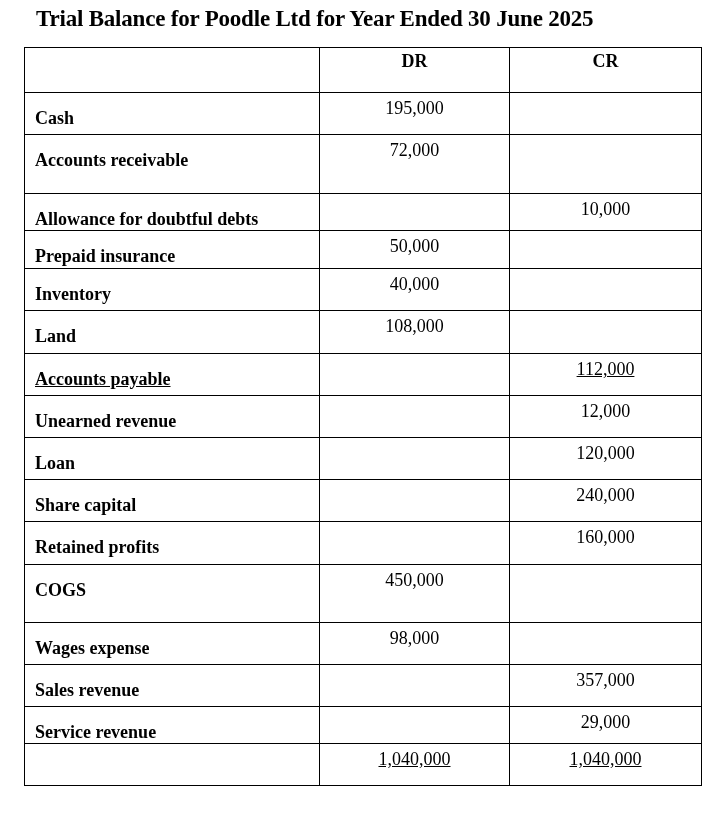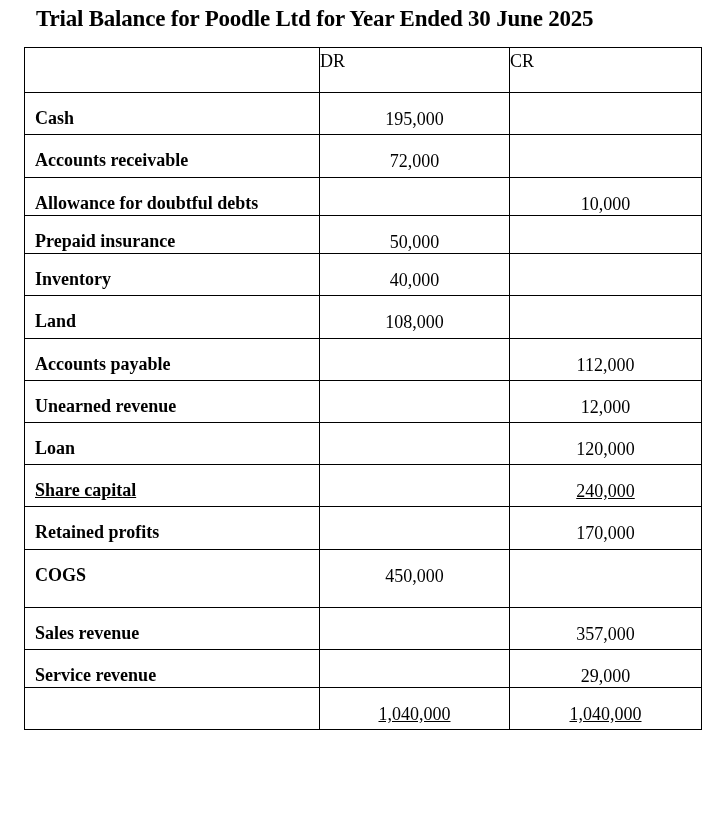--- a/index.html
+++ b/index.html
@@ -1,23 +1,23 @@
 <!DOCTYPE html>
 <html><head>
   <meta charset="utf-8">
   <style>
     html, body { margin: 0; padding: 0; background: #ffffff; }
     body { width: 726px; height: 828px; position: relative; font-family: "Liberation Serif", serif; color: #000; overflow: hidden; }
     .title { position: absolute; top: 6px; left: 0; width: 726px; text-align: left; font-weight: bold; font-size: 23px; letter-spacing: -0.2px; margin-left: 36px; }
     table { position: absolute; top: 47px; left: 24px; border-collapse: collapse; table-layout: fixed; width: 677px; }
     td, th { border: 1px solid #000; padding: 0; vertical-align: top; font-size: 18px; line-height: 22px; }
     col.c1 { width: 295px; } col.c2 { width: 190px; } col.c3 { width: 192px; }
-    th { font-weight: normal; text-align: left; height: 42px; padding-top: 2px; }
+    th { font-weight: bold; text-align: center; height: 42px; padding-top: 2px; }
     td.acct { font-weight: bold; padding-left: 10px; padding-top: 14px; }
-    td.num { text-align: center; padding-top: 15px; }
+    td.num { text-align: center; padding-top: 4px; }
     td.total { text-decoration: underline; }
   </style>
 </head>
 <body>
 
 <div class="title">Trial Balance for Poodle Ltd for Year Ended 30 June 2025</div>
 
 <table>
   <colgroup>
       <col class="c1">
@@ -30,21 +30,21 @@
       <th>DR</th>
       <th>CR</th>
     </tr>
   </thead>
   <tbody id="tb-body">
       <tr style="height: 42px;">
         <td class="acct">Cash</td>
         <td class="num">195,000</td>
         <td class="num"></td>
       </tr>
-      <tr style="height: 43px;">
+      <tr style="height: 59px;">
         <td class="acct">Accounts receivable</td>
         <td class="num">72,000</td>
         <td class="num"></td>
       </tr>
       <tr style="height: 37px; margin-top: 31px;">
         <td class="acct">Allowance for doubtful debts</td>
         <td class="num"></td>
         <td class="num">10,000</td>
       </tr>
       <tr style="height: 38px;">
@@ -55,48 +55,53 @@
       <tr style="height: 42px;">
         <td class="acct">Inventory</td>
         <td class="num">40,000</td>
         <td class="num"></td>
       </tr>
       <tr style="height: 43px;">
         <td class="acct">Land</td>
         <td class="num">108,000</td>
         <td class="num"></td>
       </tr>
-      <tr style="height: 42px;">
+      <tr style="height: 42px; text-decoration: underline;">
         <td class="acct">Accounts payable</td>
         <td class="num"></td>
         <td class="num">112,000</td>
       </tr>
       <tr style="height: 42px;">
         <td class="acct">Unearned revenue</td>
         <td class="num"></td>
         <td class="num">12,000</td>
       </tr>
       <tr style="height: 42px;">
         <td class="acct">Loan</td>
         <td class="num"></td>
         <td class="num">120,000</td>
       </tr>
-      <tr style="height: 42px; text-decoration: underline;">
+      <tr style="height: 42px;">
         <td class="acct">Share capital</td>
         <td class="num"></td>
         <td class="num">240,000</td>
       </tr>
       <tr style="height: 43px;">
         <td class="acct">Retained profits</td>
         <td class="num"></td>
-        <td class="num">170,000</td>
+        <td class="num">160,000</td>
       </tr>
       <tr style="height: 58px;">
         <td class="acct">COGS</td>
         <td class="num">450,000</td>
+        <td class="num"></td>
+      </tr>
+      <tr style="height: 42px;">
+        <td class="acct">Wages expense</td>
+        <td class="num">98,000</td>
         <td class="num"></td>
       </tr>
       <tr style="height: 42px;">
         <td class="acct">Sales revenue</td>
         <td class="num"></td>
         <td class="num">357,000</td>
       </tr>
       <tr style="height: 24px;">
         <td class="acct">Service revenue</td>
         <td class="num"></td>

